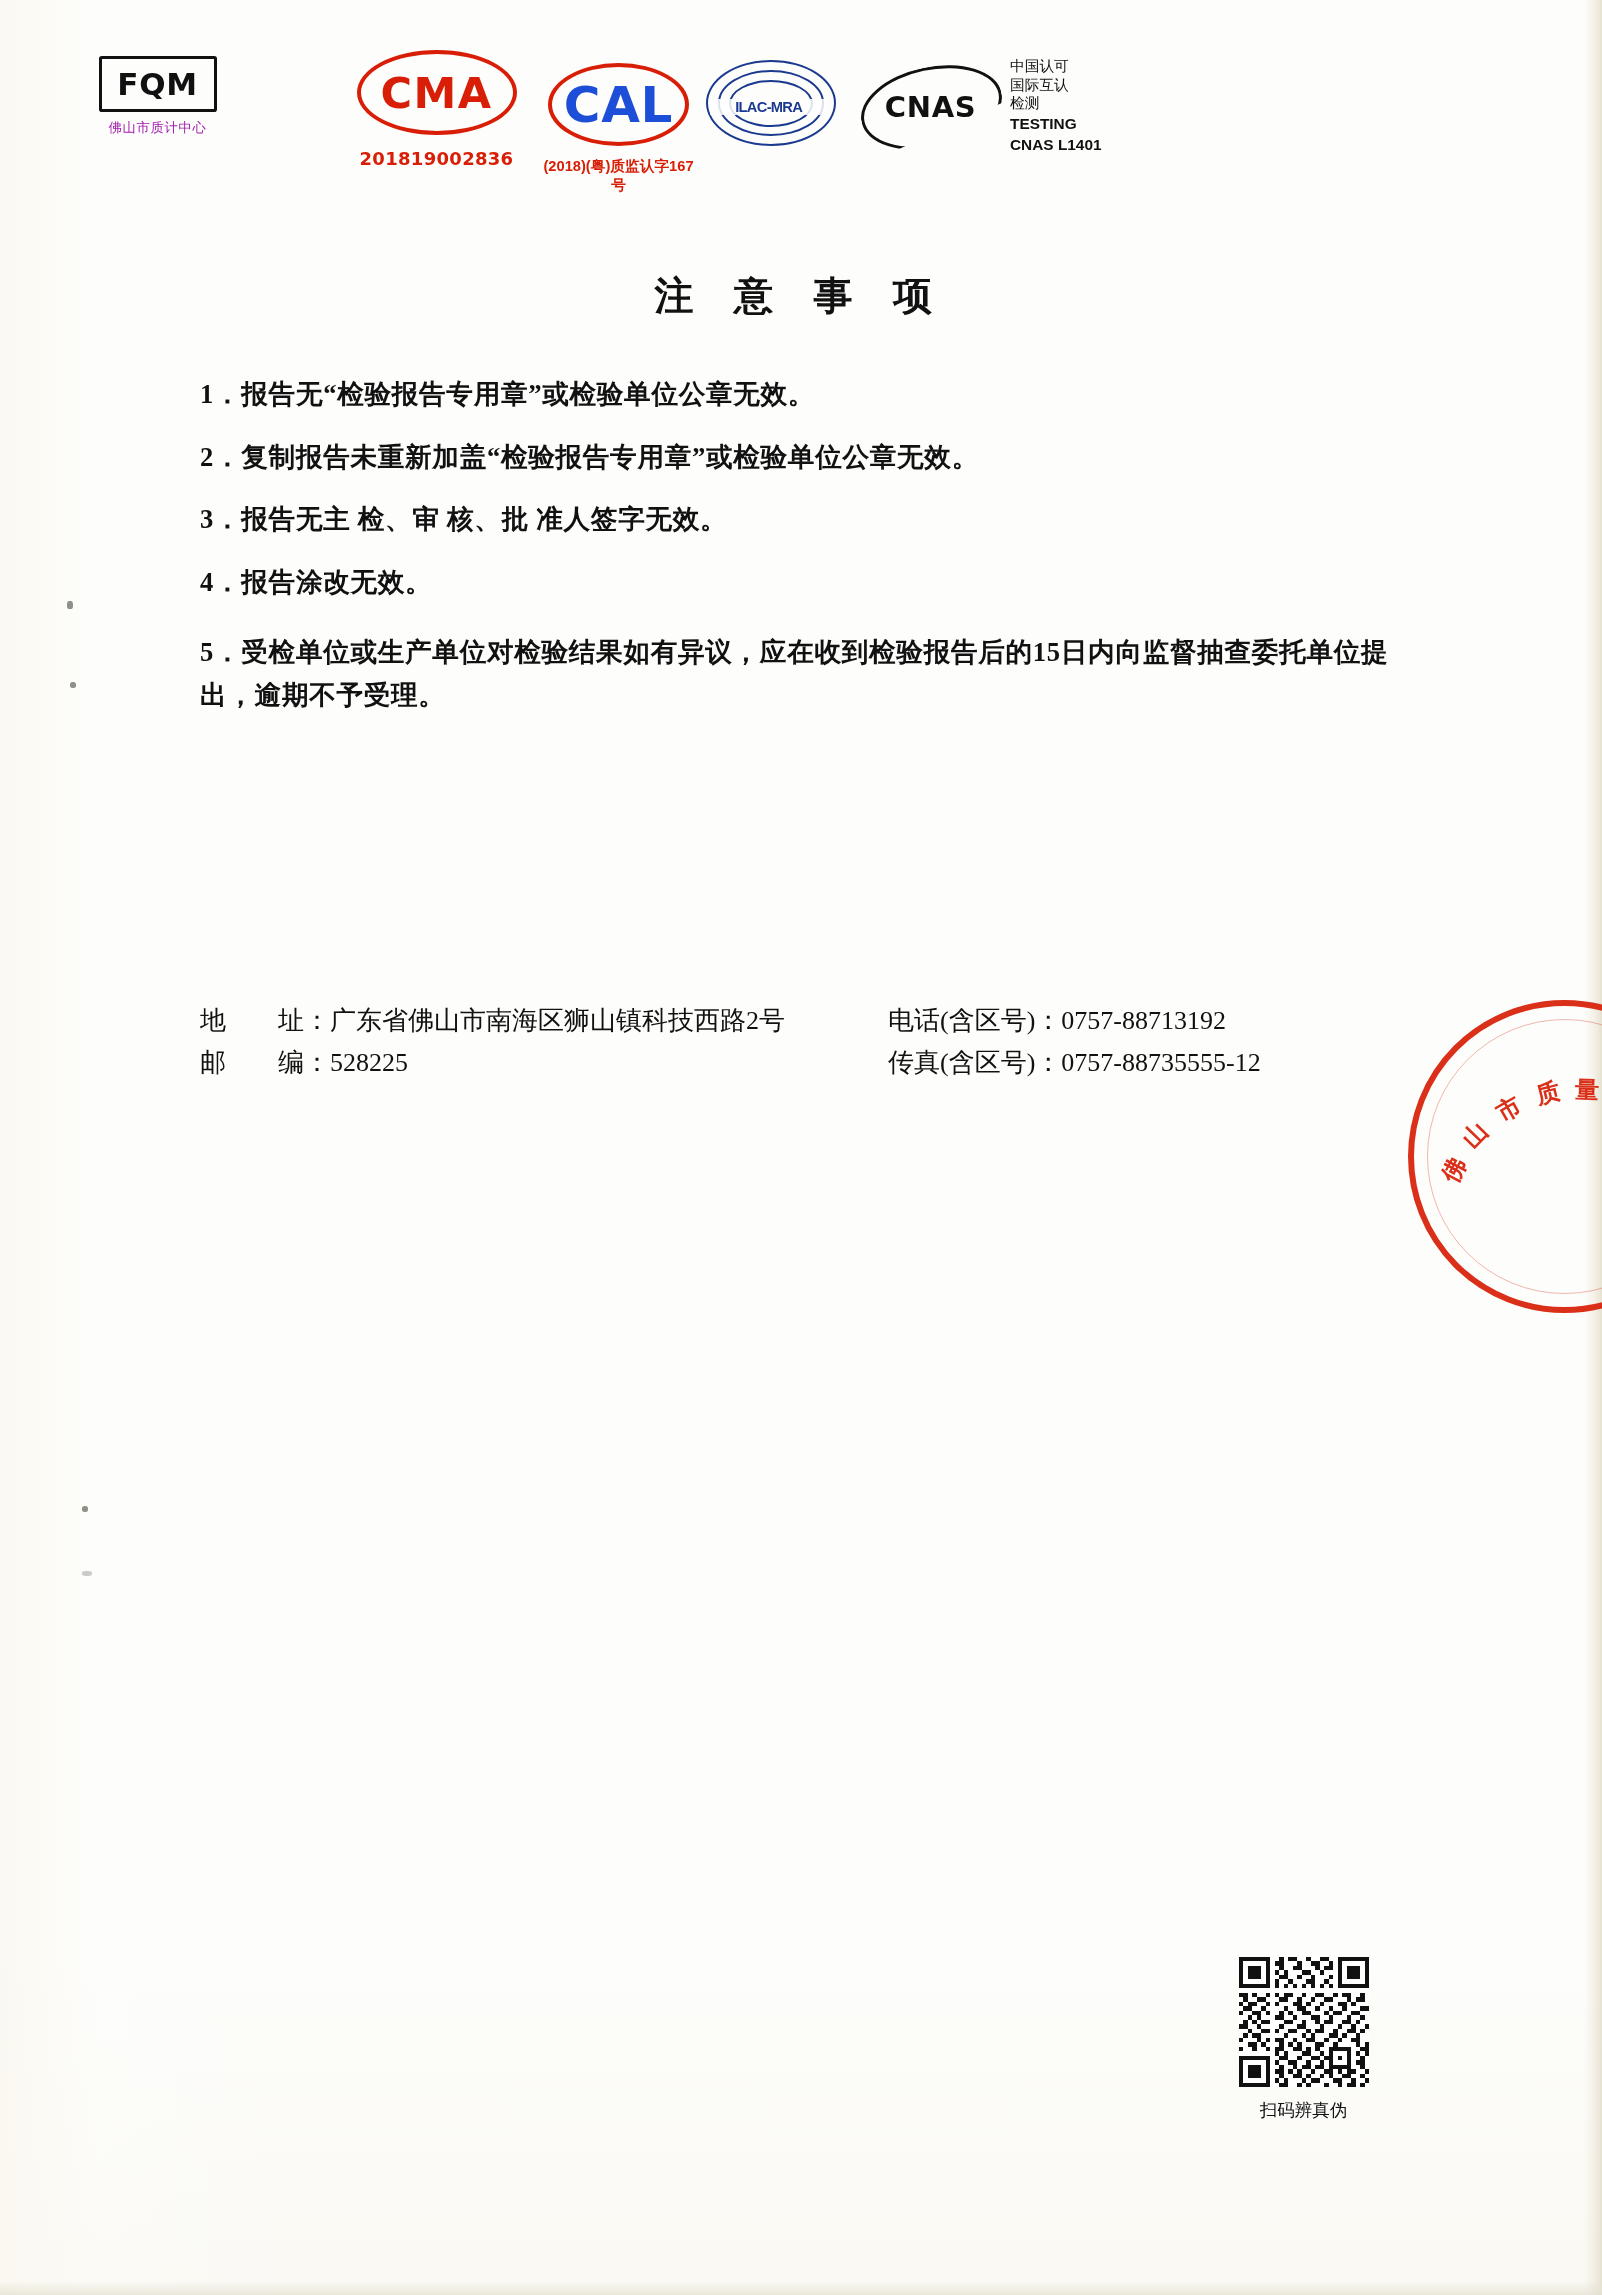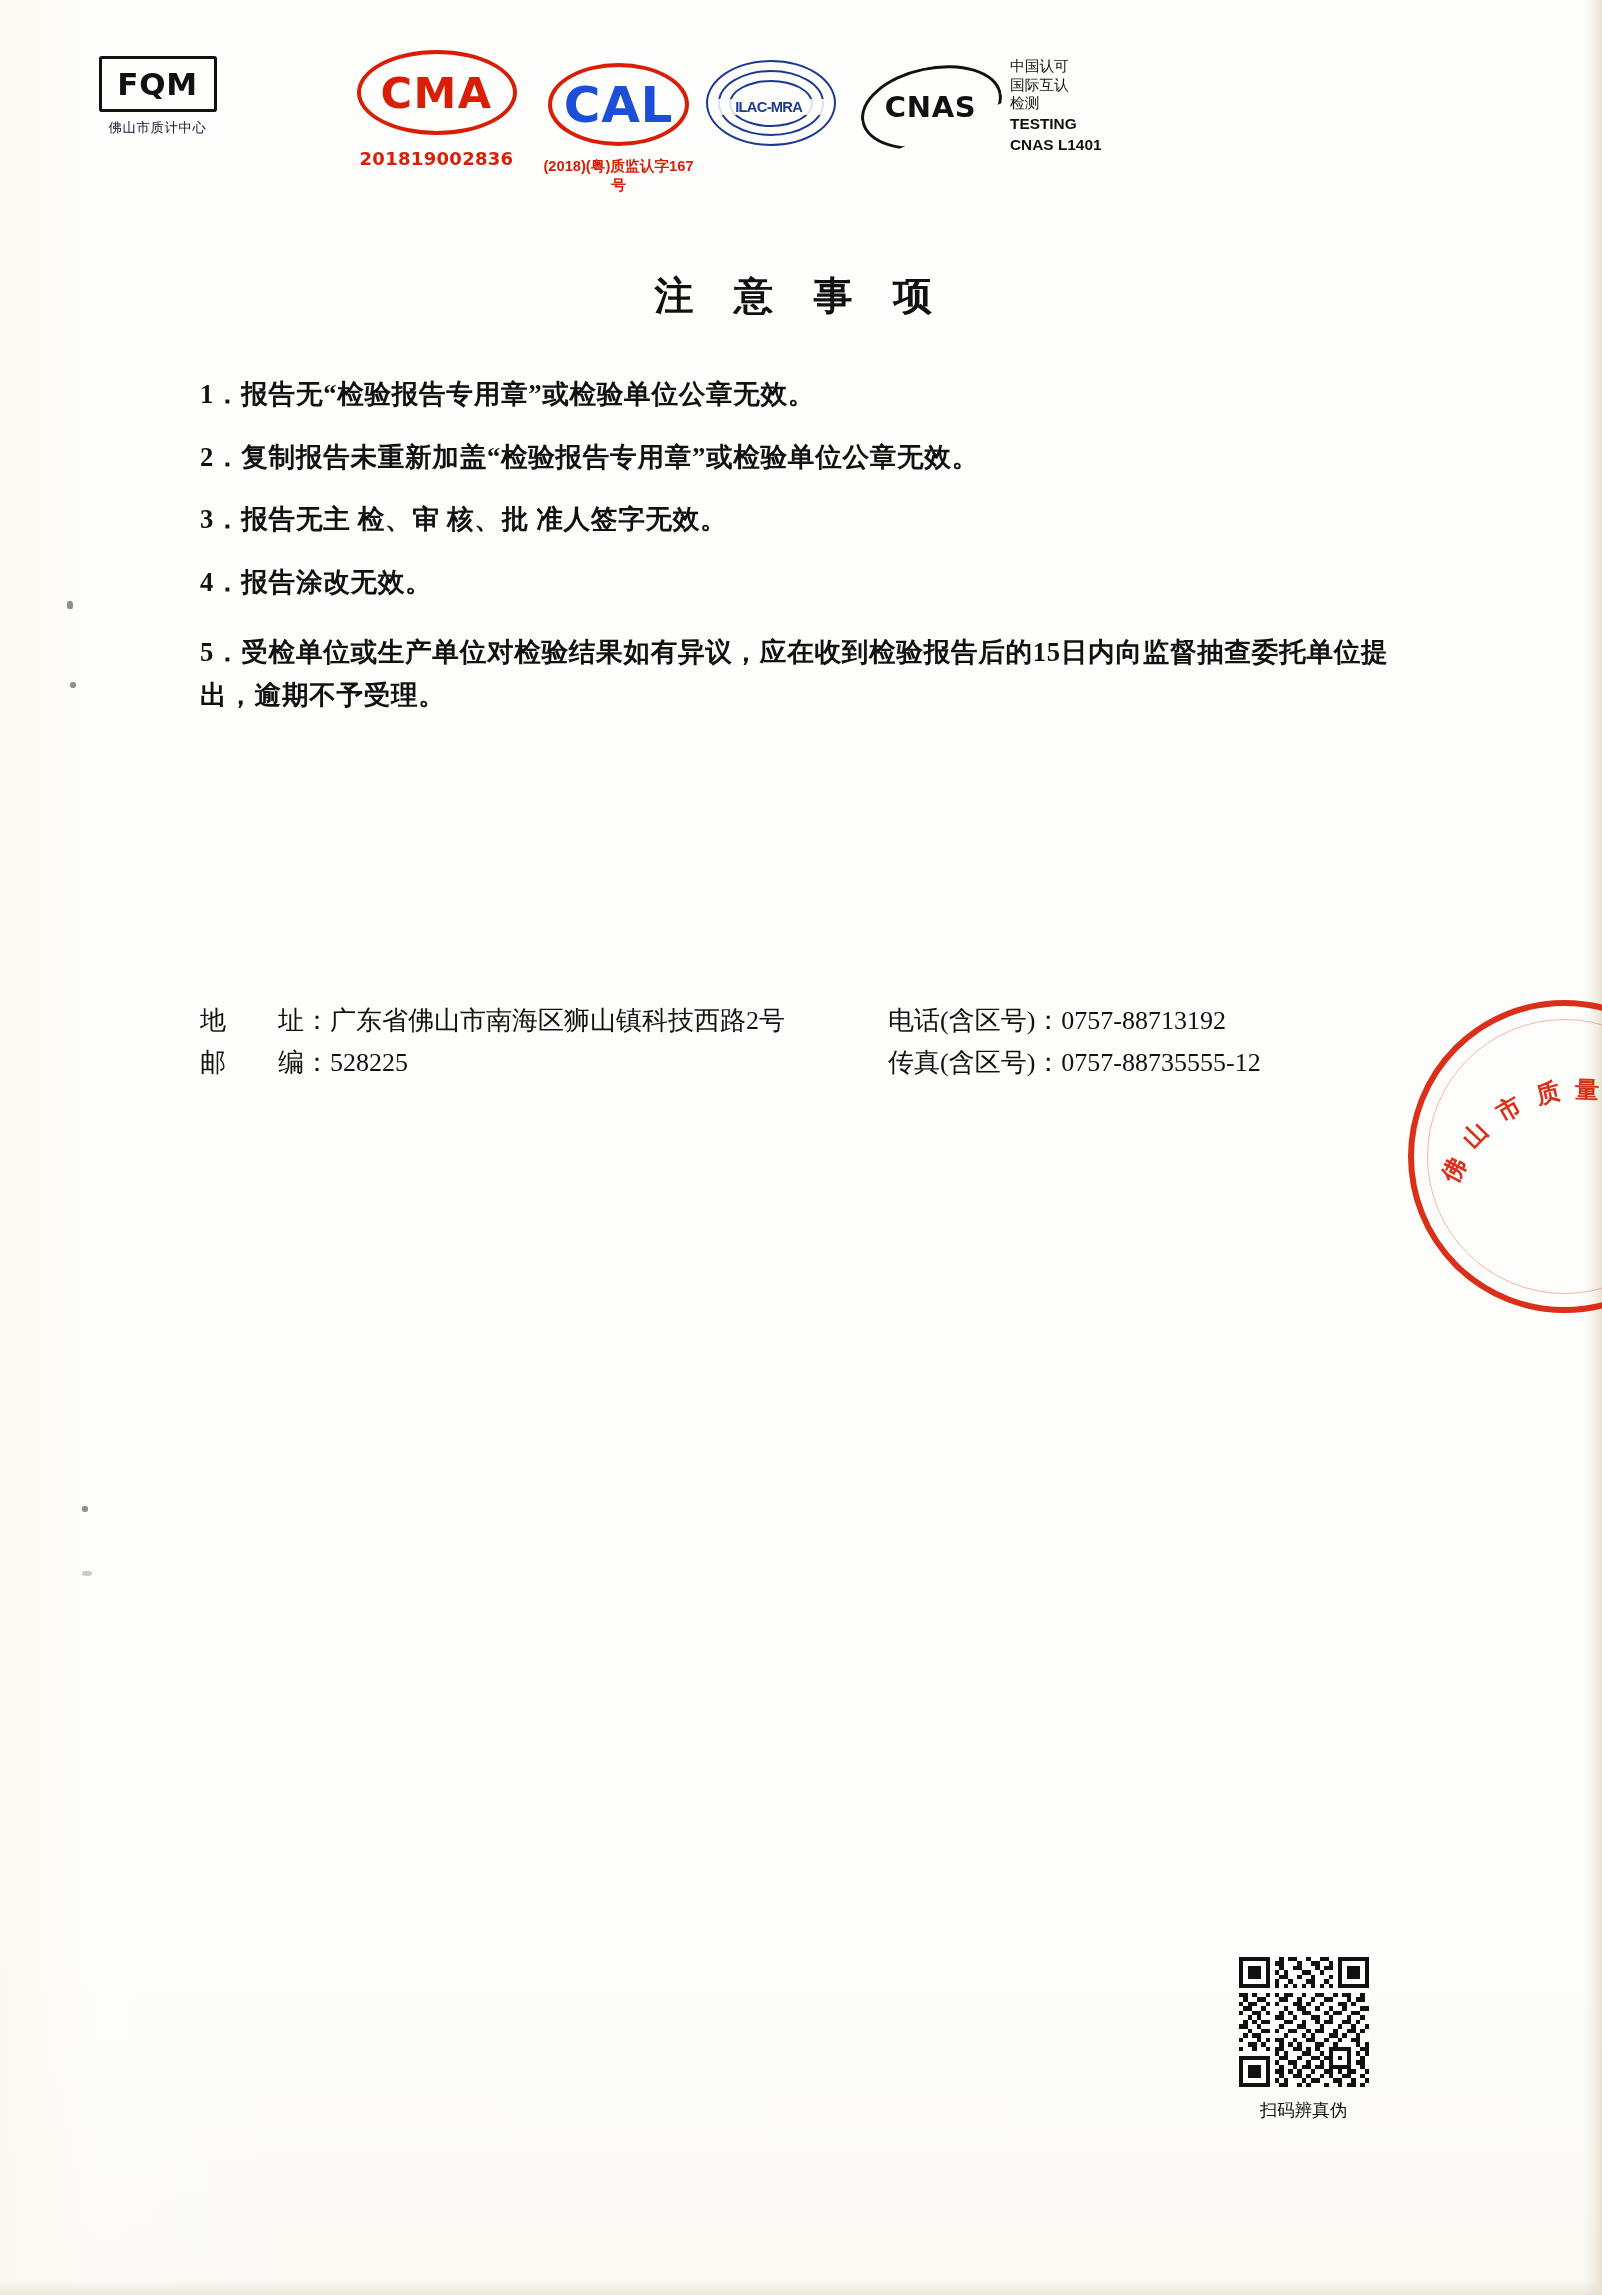--- a/index.html
+++ b/index.html
@@ -73,21 +73,21 @@
     font-family: "DejaVu Sans", sans-serif;
     font-weight: bold;
     font-size: 31px;
     letter-spacing: 0.7px;
     color: #111;
   }
   .fqm-sub {
     margin-top: 7px;
     font-size: 13.3px;
     font-family: Liberation Sans, sans-serif;
-    color: #0f172a;
+    color: #a21caf;
     letter-spacing: 0.7px;
   }
 
   
   .cma {
     position: absolute;
     left: 349px;
     top: 8px;
     width: 175px;
     text-align: center;

